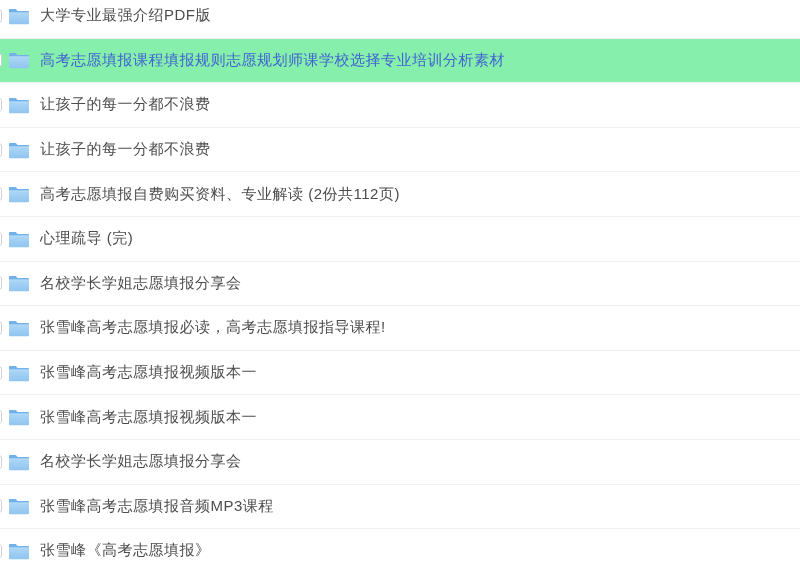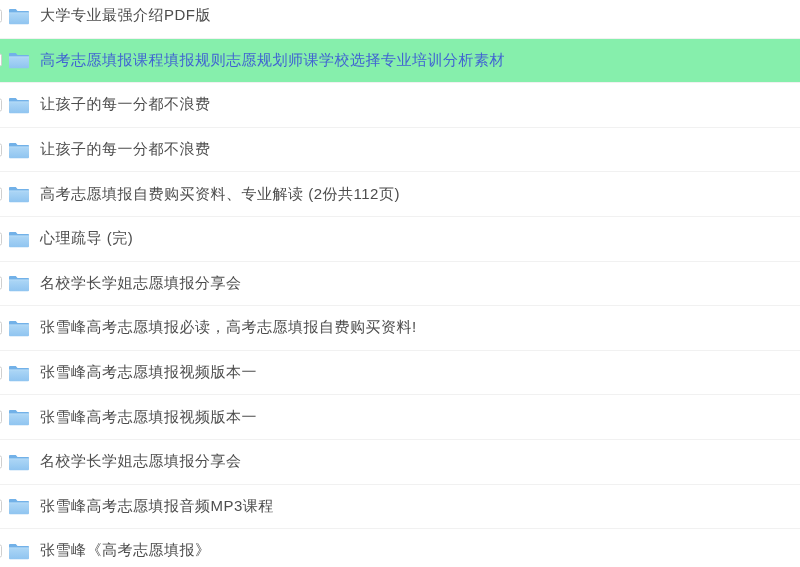--- a/index.html
+++ b/index.html
@@ -189,21 +189,21 @@
           <linearGradient id="folderBody" x1="0" y1="0" x2="0" y2="1">
             <stop offset="0" stop-color="#aed7f6"></stop>
             <stop offset="1" stop-color="#8fc4f0"></stop>
           </linearGradient>
         </defs>
         <path d="M1,16 V2.9 q0,-0.9 0.9,-0.9 h5.9 l1.7,1.9 h10.6 q0.9,0 0.9,0.9 V16 z" fill="#72b1e8"></path>
         <path d="M1,16.3 V5.4 h20 v10.9 q0,1 -1,1 h-18 q-1,0 -1,-1 z" fill="url(#folderBody)"></path>
         <path d="M1,5.4 h20 v1 h-20 z" fill="#bcdff8" opacity="0.55"></path>
       </svg>
     </span>
-    <span class="label">张雪峰高考志愿填报必读，高考志愿填报自费购买资料!</span>
+    <span class="label">张雪峰高考志愿填报必读，高考志愿填报指导课程!</span>
   </div>
     <div class="row">
     <span class="checkbox"></span>
     <span class="folder">
       <svg width="22" height="18" viewBox="0 0 22 18" xmlns="http://www.w3.org/2000/svg">
         <defs>
           <linearGradient id="folderBody" x1="0" y1="0" x2="0" y2="1">
             <stop offset="0" stop-color="#aed7f6"></stop>
             <stop offset="1" stop-color="#8fc4f0"></stop>
           </linearGradient>

